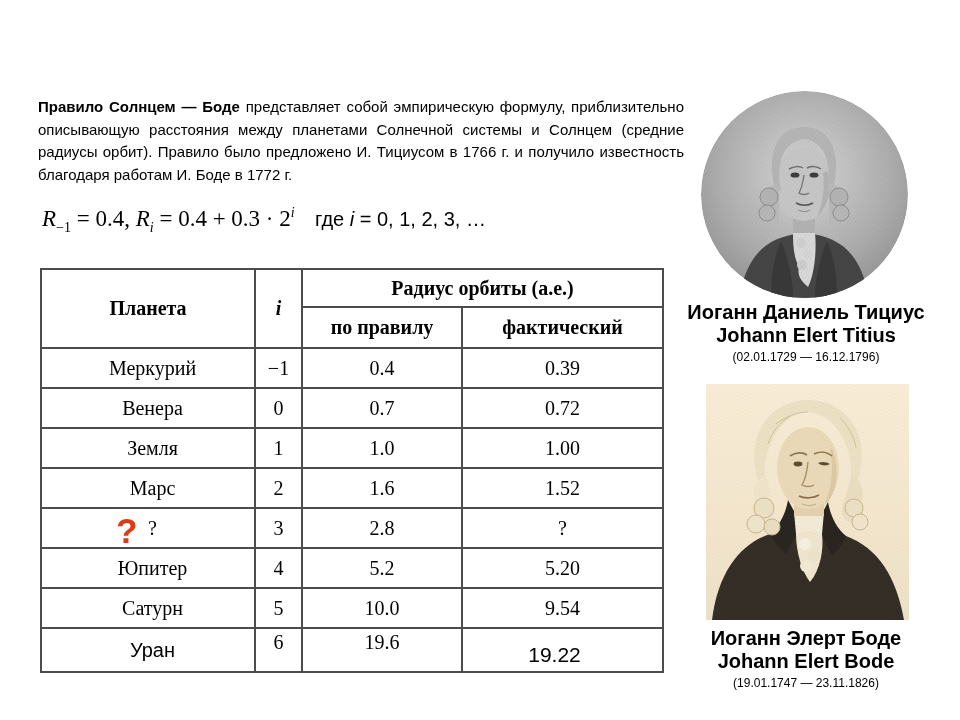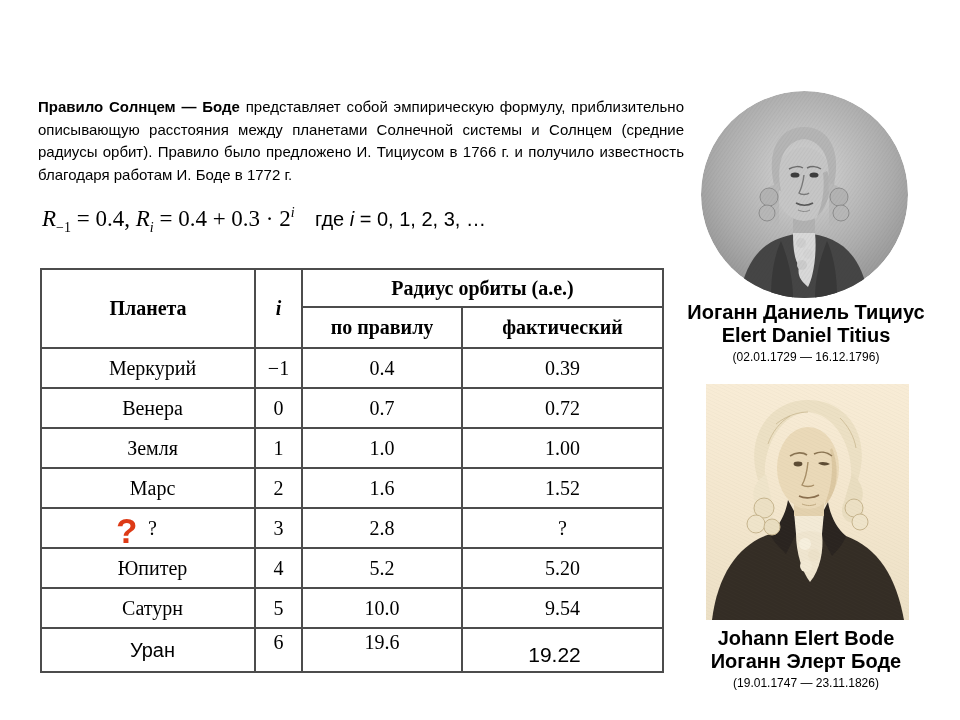--- a/index.html
+++ b/index.html
@@ -254,21 +254,21 @@
       <ellipse cx="113" cy="84" rx="4.5" ry="2.6" fill="#3d3d3d"></ellipse>
       <path d="M103 84 C102 92 100 98 98 102 C100 104 106 104 108 102" stroke="#7a7a7a" stroke-width="1.4" fill="none"></path>
       <path d="M95 112 C100 115 107 115 112 112" stroke="#585858" stroke-width="1.6" fill="none"></path>
       <path d="M97 119 C102 121 105 121 109 119" stroke="#8a8a8a" stroke-width="1" fill="none"></path>
       <circle cx="103.5" cy="103.5" r="103.5" fill="url(#tiHatch)"></circle>
     </svg>
   </div>
 
   <div class="caption caption-titius">
     <div class="name-line">Иоганн Даниель Тициус</div>
-    <div class="name-line">Elert Daniel Titius</div>
+    <div class="name-line">Johann Elert Titius</div>
     <div class="dates-line">(02.01.1729 — 16.12.1796)</div>
   </div>
 
   <div class="portrait-rect">
     <svg viewBox="0 0 203 236" width="203" height="236">
       <defs>
         <linearGradient id="boBg" x1="0" y1="0" x2="0" y2="1">
           <stop offset="0%" stop-color="#f8ecd6"></stop>
           <stop offset="55%" stop-color="#f3e6cd"></stop>
           <stop offset="100%" stop-color="#ece0c6"></stop>
@@ -305,18 +305,18 @@
       <ellipse cx="92" cy="80" rx="4.4" ry="2.4" fill="#5d4c34"></ellipse>
       <path d="M112 79 C116 77 121 78 124 80 C121 82 115 82 112 79 Z" fill="#5d4c34"></path>
       <path d="M102 78 C101 88 99 96 96 101 C99 103 105 103 108 101" stroke="#a78e66" stroke-width="1.4" fill="none"></path>
       <path d="M93 112 C99 115 108 114 113 111" stroke="#8a6f4e" stroke-width="1.7" fill="none"></path>
       <path d="M96 120 C101 122 106 122 110 120" stroke="#bfa87f" stroke-width="1" fill="none"></path>
       <rect width="203" height="236" fill="url(#boHatch)"></rect>
     </svg>
   </div>
 
   <div class="caption caption-bode">
+    <div class="name-line">Иоганн Элерт Боде</div>
     <div class="name-line">Johann Elert Bode</div>
-    <div class="name-line">Иоганн Элерт Боде</div>
     <div class="dates-line">(19.01.1747 — 23.11.1826)</div>
   </div>
 
 </div>
 
 </body></html>

